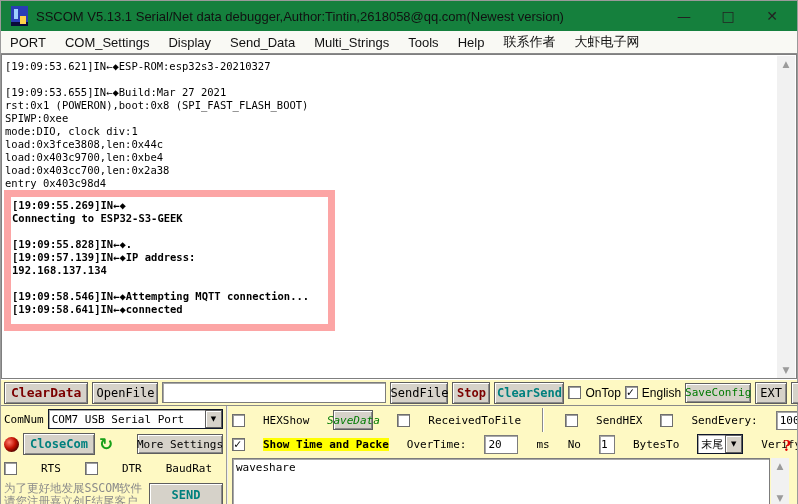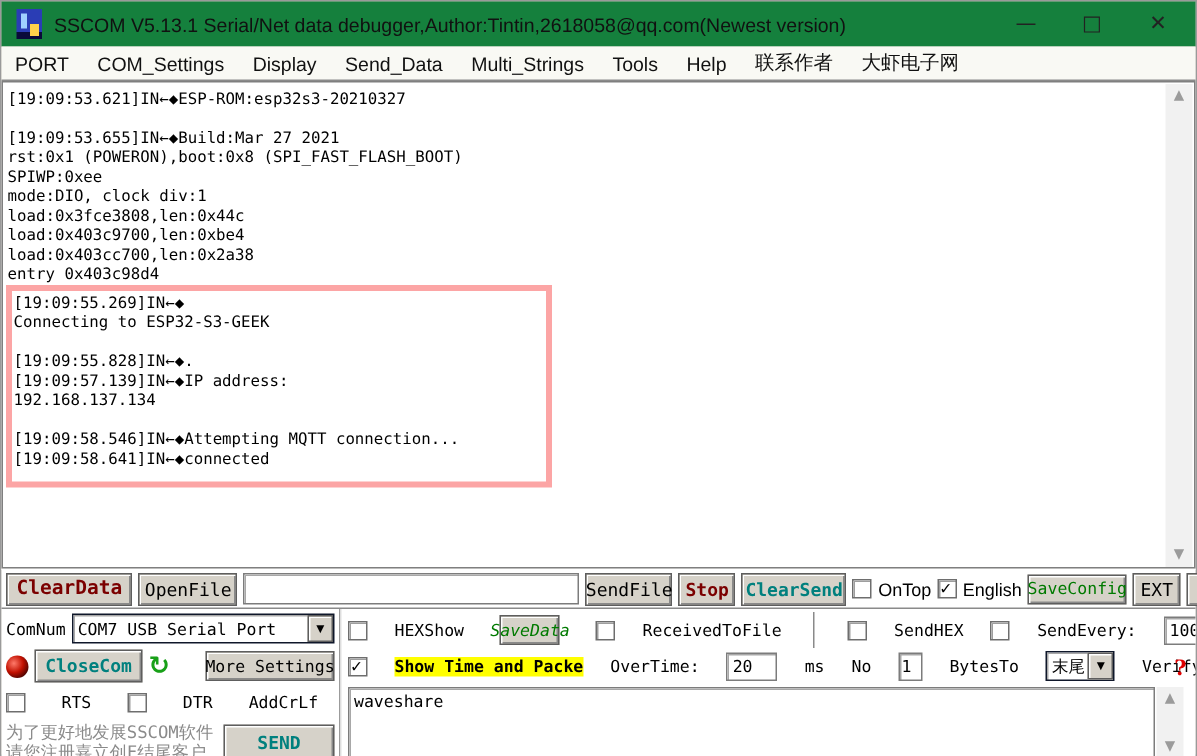--- a/index.html
+++ b/index.html
@@ -22,28 +22,28 @@
   
   .menubar { height:23px; background:#f9f9f4; border-bottom:1px solid #8a8a8a; display:flex;
              align-items:center; gap:19px; padding:0 9px; font-size:13px; color:#111; }
   .menu-item { white-space:nowrap; cursor:default; }
 
   
   .terminal { position:relative; height:325px; background:#fff; border:1px solid #7f7f7f;
               border-top:1px solid #7f7f7f; overflow:hidden; }
   .term-pre { font-family:"DejaVu Sans Mono", monospace; font-size:10.5px; line-height:13px;
               color:#000; white-space:pre; padding:5px 0 0 3px; }
-  .red-box { margin-left:2px; width:364px; border:4px solid #fca5a5; padding:2px 0 8px 1px; }
+  .red-box { margin-left:2px; width:331px; border:7px solid #fca5a5; padding:2px 0 8px 1px;font-weight:bold; }
   .red-box .term-pre { padding:0 0 0 0; }
   .term-scroll { position:absolute; top:1px; right:1px; width:18px; height:322px; background:#f1f1f1;
                  display:flex; flex-direction:column; justify-content:space-between; align-items:center; }
   .scroll-arrow { font-size:9px; color:#9b9b9b; padding:3px 0; cursor:default; font-family:"DejaVu Sans", sans-serif; }
 
   
-  .panel { height:126px; background:#ffffff; border-top:1px solid #fff; font-family:"DejaVu Sans Mono", monospace; }
+  .panel { height:126px; background:#fef9c3; border-top:1px solid #fff; font-family:"DejaVu Sans Mono", monospace; }
   .btn { display:inline-flex; align-items:center; justify-content:center; background:#d6d2c9;
          border:1px solid #5e5e5e; box-shadow:inset 1px 1px 0 #ffffff, inset -1px -1px 0 #8a8a8a;
          font-family:"DejaVu Sans Mono", monospace; font-size:12px; color:#000; height:22px;
          padding:0 6px; cursor:default; white-space:nowrap; }
   .btn.small { height:20px; font-size:11px; }
   .dark-red { color:#7b0000; font-weight:bold; }
   .teal { color:#00807e; font-weight:bold; }
   .green-txt { color:#007a00; }
   .navy { color:#00007f; }
   .lbl { font-size:11px; color:#000; white-space:nowrap; }
@@ -171,21 +171,21 @@
           <span class="led"></span>
           <button class="btn teal" style="width:72px;">CloseCom</button>
           <span class="refresh">↻</span>
           <button class="btn small" style="margin-left:auto; width:86px;">More Settings</button>
         </div>
         <div class="l-row" style="height:20px;gap:24px;">
           <span class="cb"></span>
           <span class="lbl">RTS</span>
           <span class="cb"></span>
           <span class="lbl">DTR</span>
-          <span class="lbl">AddCrLf</span>
+          <span class="lbl">BaudRat</span>
           <span class="dd" style="width:80px; margin-left:auto;">
             <span class="dd-val">115200</span>
             <span class="dd-btn">▼</span>
           </span>
         </div>
         <div class="l-row" style="height:28px; align-items:center;">
           <span class="promo">
             <span style="display:block;">为了更好地发展SSCOM软件</span>
             <span style="display:block;">请您注册嘉立创F结尾客户</span>
           </span>

